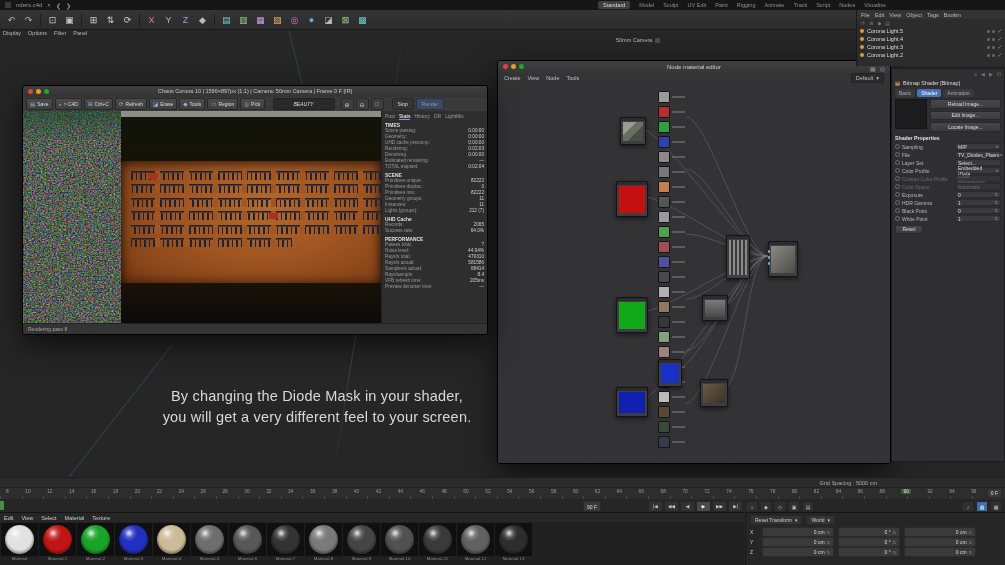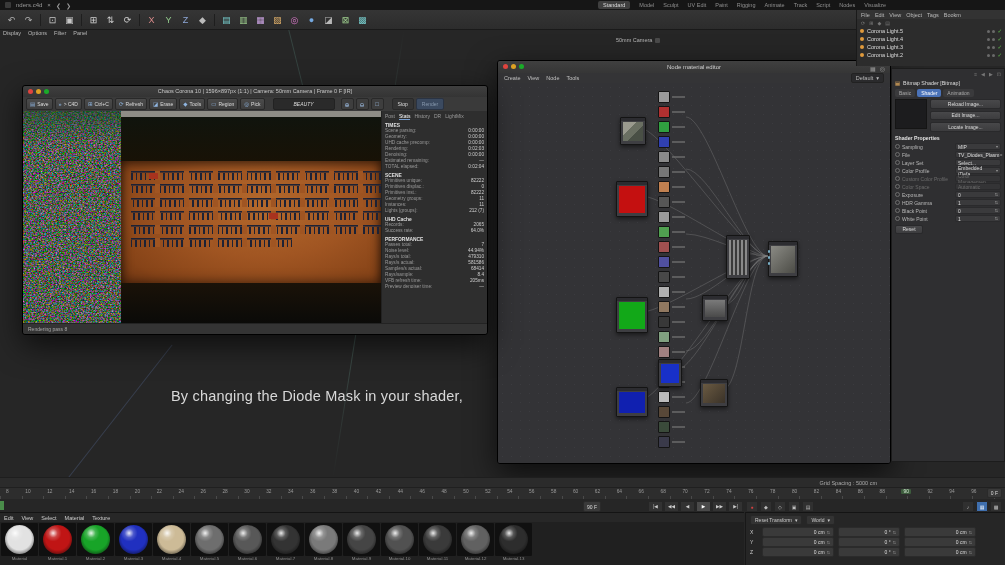--- a/index.html
+++ b/index.html
@@ -296,20 +296,21 @@
   <div class="guide" style="left:368px;top:28px;width:1px;height:452px;background:linear-gradient(rgba(140,220,200,0),rgba(140,220,200,.35),rgba(140,220,200,0));transform:rotate(9deg);"></div>
   <div class="guide" style="left:70px;top:310px;width:1px;height:330px;background:rgba(120,150,220,.22);transform:rotate(38deg);"></div>
   <div class="guide" style="left:300px;top:-18px;width:1px;height:190px;background:rgba(120,200,180,.18);transform:rotate(-14deg);"></div>
   <div class="cam-label">
     <span>50mm Camera</span>
     <span style="width:5px;height:5px;background:#4a4a4a;border-radius:1px;"></span>
   </div>
 
   <div class="caption">
     <div>By changing the Diode Mask in your shader,</div>
+    <div>you will get a very different feel to your screen.</div>
   </div>
 
   <div class="vfb">
     <div class="vfb-title">
       <div class="traffic">
         <span class="tl r"></span>
         <span class="tl y"></span>
         <span class="tl g"></span>
       </div>
       <span>Chaos Corona 10 | 1596×897px (1:1) | Camera: 50mm Camera | Frame 0 F [IR]</span>

